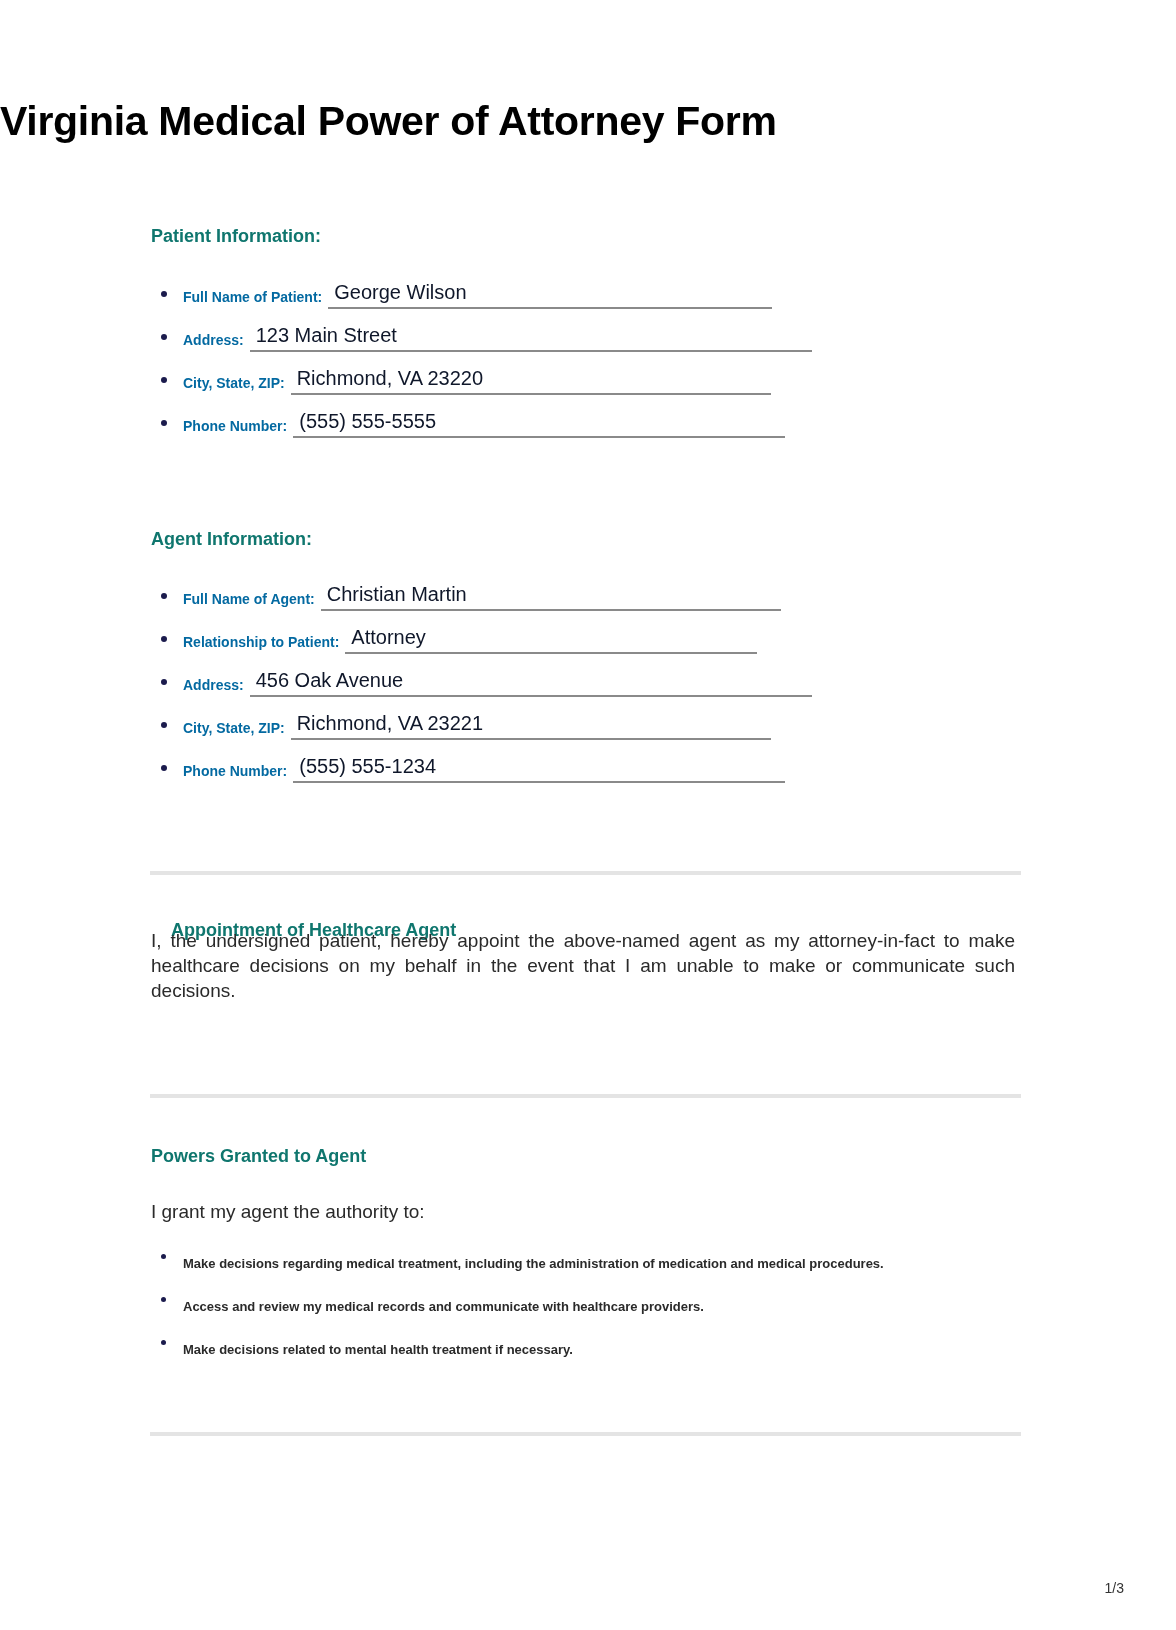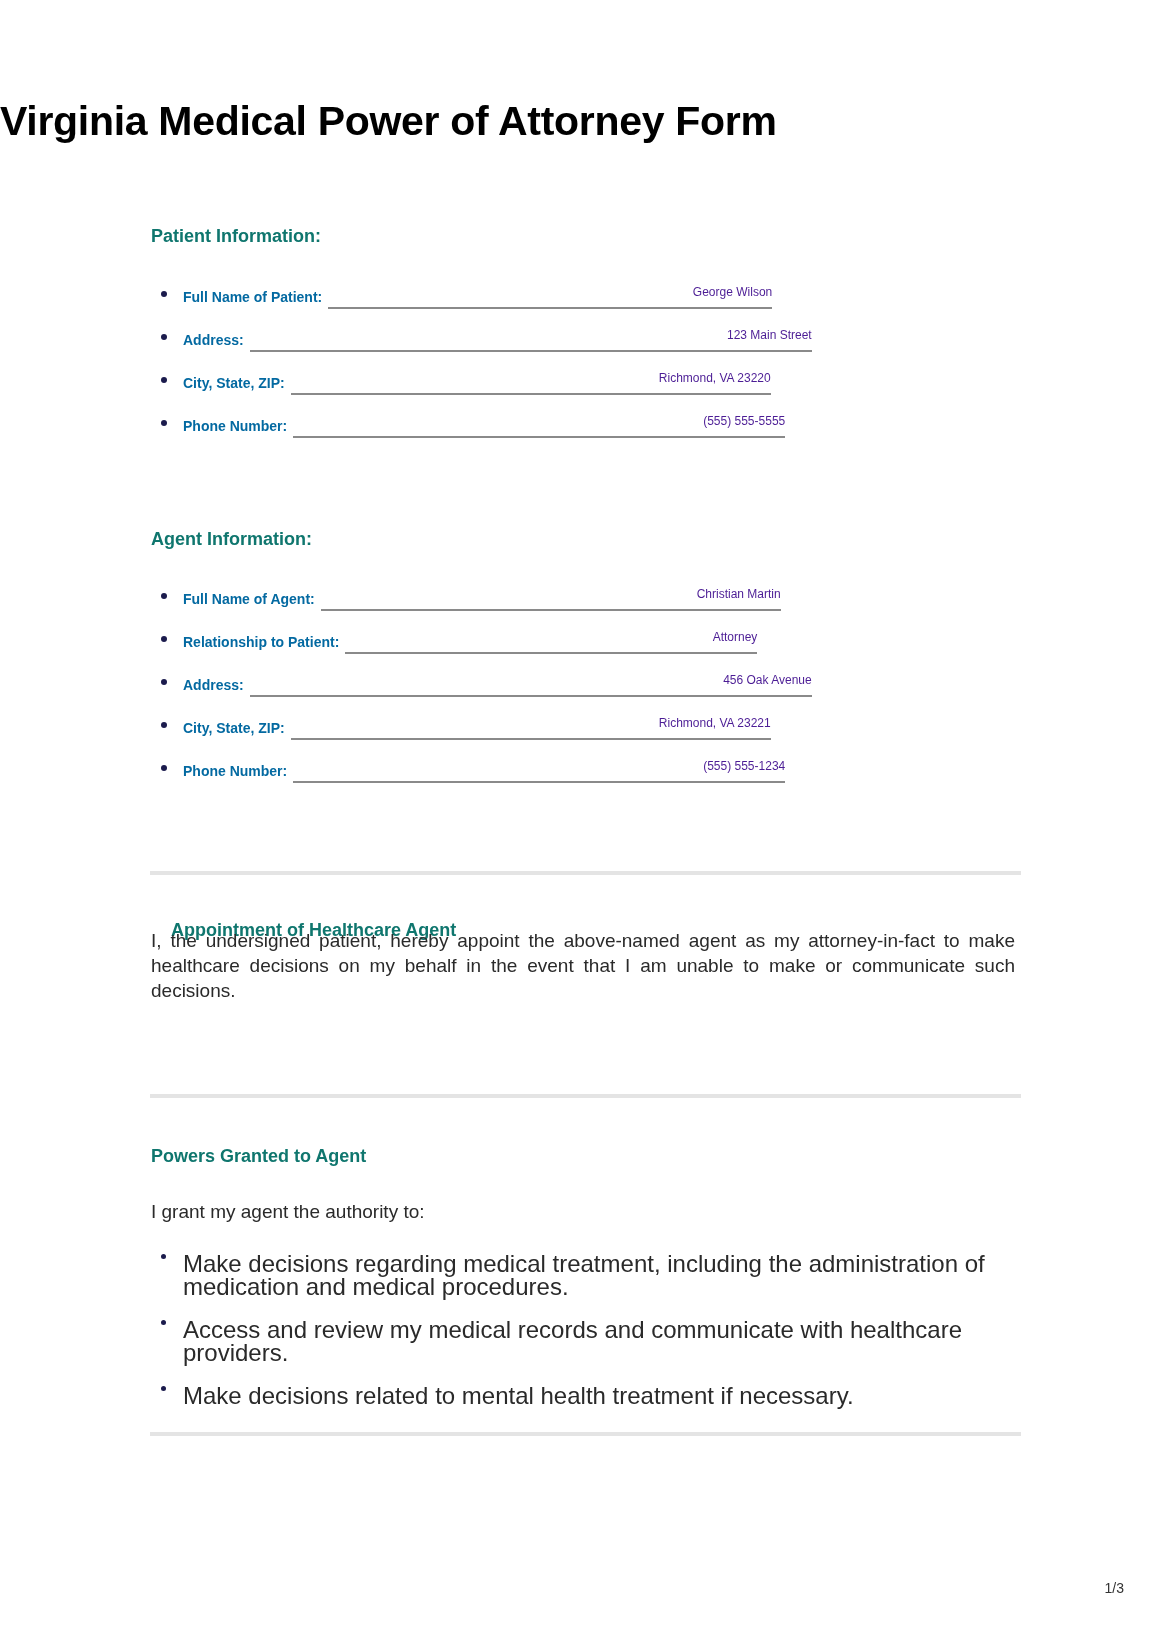--- a/index.html
+++ b/index.html
@@ -11,32 +11,32 @@
              font-size: 41px; font-weight: bold; color: #000; letter-spacing: -0.3px; }
 
     .h2 { position: absolute; left: 151px; font-size: 18px; font-weight: bold; color: #0f766e; }
 
     .field-list { position: absolute; left: 151px; margin: 0; padding: 0; list-style: none; }
     .field { position: relative; height: 43px; display: flex; align-items: flex-end; }
     .bullet { position: absolute; left: 10px; bottom: 12px; width: 6px; height: 6px;
               border-radius: 50%; background: #1b1b4d; }
     .field-label { margin-left: 32px; font-weight: bold; font-size: 14px; color: #0369a1;
                    padding-bottom: 4px; white-space: nowrap; }
-    .field-value { position: relative; margin-left: 6px; font-size: 12px; color: #4c1d95;
+    .field-value { position: relative; margin-left: 6px; font-size: 20px; color: #0f172a;
                    padding: 0 0 4px 6px; border-bottom: 2px solid #8a8a8a; white-space: nowrap;
-                   box-sizing: border-box; line-height: 22px; text-align: right; }
+                   box-sizing: border-box; line-height: 22px; }
 
     .divider { position: absolute; left: 150px; width: 871px; height: 4px; background: #e4e4e4; }
 
     .para { position: absolute; left: 151px; width: 864px; font-size: 19px; line-height: 25px;
             color: #2a2a2a; text-align: justify; }
 
     .powers-list { position: absolute; left: 151px; width: 860px; margin: 0; padding: 0; list-style: none; }
-    .power { position: relative; padding-left: 32px; font-size: 24px; line-height: 23px; color: #2a2a2a;
-             margin-bottom: 20px; }
+    .power { position: relative; padding-left: 32px; font-size: 13px; line-height: 23px; color: #2a2a2a;
+             margin-bottom: 20px; font-weight: bold; }
     .power .pbullet { position: absolute; left: 10px; top: 2px; width: 5px; height: 5px;
                       border-radius: 50%; background: #1b1b4d; }
 
     .page-num { position: absolute; right: 52px; top: 1580px; font-size: 14px; color: #333; }
   </style>
 </head>
 <body>
 
 <div class="page">
 

